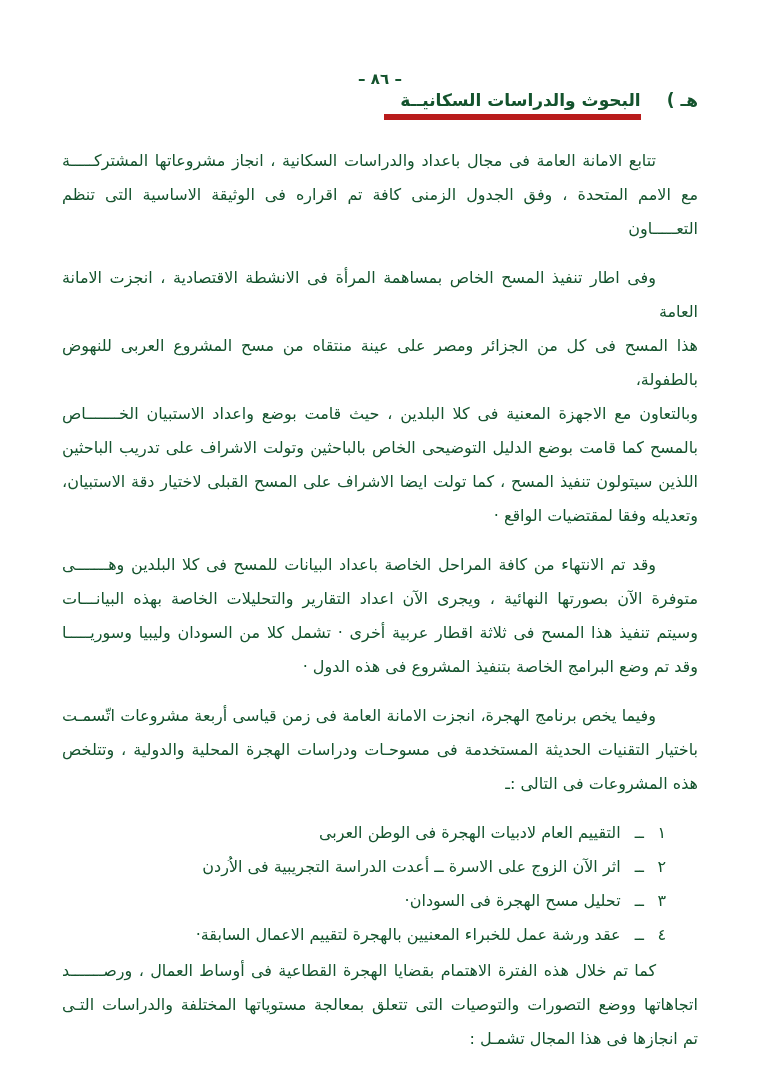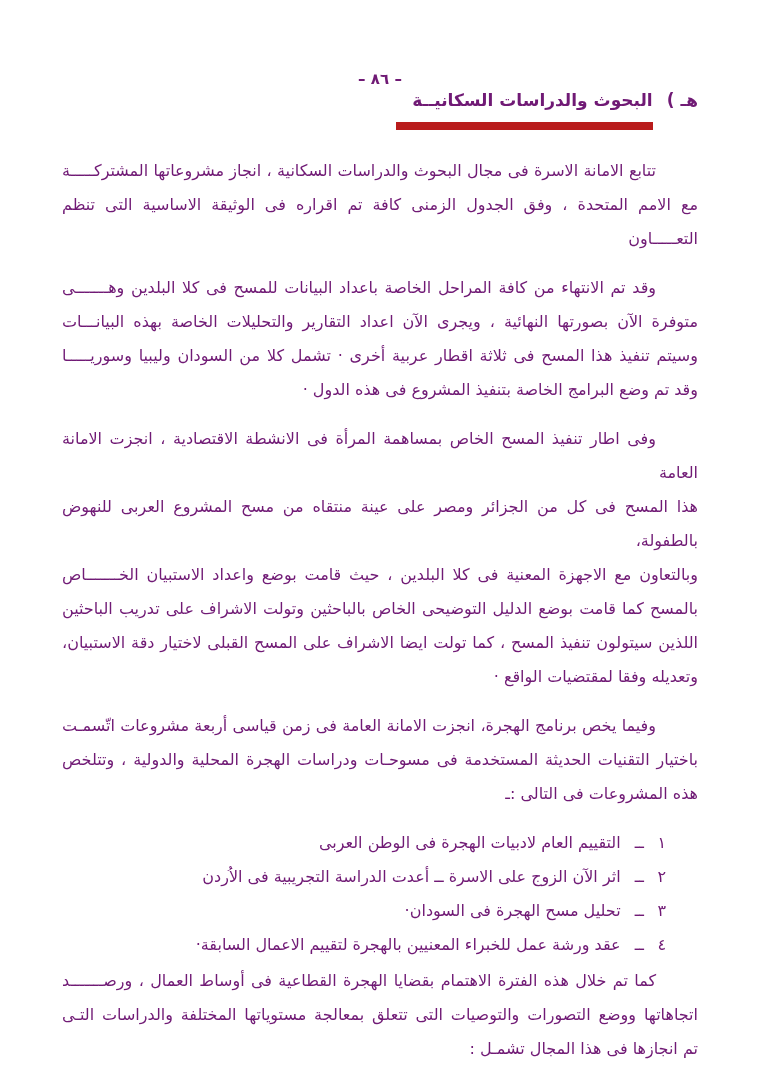--- a/index.html
+++ b/index.html
@@ -2,21 +2,21 @@
 <html lang="ar"><head>
 <meta charset="utf-8">
 <style>
   * { margin: 0; padding: 0; box-sizing: border-box; }
   html, body { background: #ffffff; }
   .doc {
     position: relative;
     width: 758px;
     height: 1078px;
     background: #ffffff;
-    color: #701a75;
+    color: #14532d;
     font-family: "DejaVu Sans", sans-serif;
     direction: rtl;
     padding: 0 60px 0 62px;
     overflow: hidden;
   }
   .pagenum {
     margin-top: 70px;
     text-align: center;
     font-size: 15px;
     letter-spacing: 2px;
@@ -25,24 +25,24 @@
   .head {
     margin-top: 2px;
     text-align: right;
     font-size: 17px;
     font-weight: bold;
     white-space: nowrap;
   }
   .head .prefix { display: inline-block; }
   .head .title {
     display: inline-block;
-    margin-right: 14px;
+    margin-right: 26px;
     padding-left: 16px;
-    padding-bottom: 12px;
-    border-bottom: 8px solid #b91c1c;
+    padding-bottom: 4px;
+    border-bottom: 6px solid #b91c1c;
   }
   .body { margin-top: 24px; font-size: 16px; }
   .para { margin-bottom: 15px; }
   .para.tight { margin-bottom: 15px; }
   .tline {
     line-height: 34px;
     white-space: normal;
   }
   .tline.fill { text-align: justify; text-align-last: justify; }
   .tline.first { text-indent: 42px; }
@@ -64,38 +64,38 @@
 
   <div class="pagenum">– ٨٦ –</div>
 
   <div class="head">
     <span class="prefix">هـ )</span><span class="title">البحوث والدراسات السكانيــة</span>
   </div>
 
   <div class="body">
 
     <div class="para">
-      <div class="tline first fill">تتابع الامانة الاسرة فى مجال البحوث والدراسات السكانية ، انجاز مشروعاتها المشتركـــــة</div>
+      <div class="tline first fill">تتابع الامانة العامة فى مجال باعداد والدراسات السكانية ، انجاز مشروعاتها المشتركـــــة</div>
       <div class="tline fill">مع الامم المتحدة ، وفق الجدول الزمنى كافة تم اقراره فى الوثيقة الاساسية التى تنظم التعـــــاون</div>
-    </div>
-
-    <div class="para">
-      <div class="tline first fill">وقد تم الانتهاء من كافة المراحل الخاصة باعداد البيانات للمسح فى كلا البلدين وهـــــــى</div>
-      <div class="tline fill">متوفرة الآن بصورتها النهائية ، ويجرى الآن اعداد التقارير والتحليلات الخاصة بهذه البيانـــات</div>
-      <div class="tline fill">وسيتم تنفيذ هذا المسح فى ثلاثة اقطار عربية أخرى · تشمل كلا من السودان وليبيا وسوريـــــا</div>
-      <div class="tline end">وقد تم وضع البرامج الخاصة بتنفيذ المشروع فى هذه الدول ·</div>
     </div>
 
     <div class="para">
       <div class="tline first fill">وفى اطار تنفيذ المسح الخاص بمساهمة المرأة فى الانشطة الاقتصادية ، انجزت الامانة العامة</div>
       <div class="tline fill">هذا المسح فى كل من الجزائر ومصر على عينة منتقاه من مسح المشروع العربى للنهوض بالطفولة،</div>
       <div class="tline fill">وبالتعاون مع الاجهزة المعنية فى كلا البلدين ، حيث قامت بوضع واعداد الاستبيان الخـــــــاص</div>
       <div class="tline fill">بالمسح كما قامت بوضع الدليل التوضيحى الخاص بالباحثين وتولت الاشراف على تدريب الباحثين</div>
       <div class="tline fill">اللذين سيتولون تنفيذ المسح ، كما تولت ايضا الاشراف على المسح القبلى لاختيار دقة الاستبيان،</div>
       <div class="tline end">وتعديله وفقا لمقتضيات الواقع ·</div>
+    </div>
+
+    <div class="para">
+      <div class="tline first fill">وقد تم الانتهاء من كافة المراحل الخاصة باعداد البيانات للمسح فى كلا البلدين وهـــــــى</div>
+      <div class="tline fill">متوفرة الآن بصورتها النهائية ، ويجرى الآن اعداد التقارير والتحليلات الخاصة بهذه البيانـــات</div>
+      <div class="tline fill">وسيتم تنفيذ هذا المسح فى ثلاثة اقطار عربية أخرى · تشمل كلا من السودان وليبيا وسوريـــــا</div>
+      <div class="tline end">وقد تم وضع البرامج الخاصة بتنفيذ المشروع فى هذه الدول ·</div>
     </div>
 
     <div class="para tight">
       <div class="tline first fill">وفيما يخص برنامج الهجرة، انجزت الامانة العامة فى زمن قياسى أربعة مشروعات اتّسمـت</div>
       <div class="tline fill">باختيار التقنيات الحديثة المستخدمة فى مسوحـات ودراسات الهجرة المحلية والدولية ، وتتلخص</div>
       <div class="tline end">هذه المشروعات فى التالى :ـ</div>
     </div>
 
     <div class="numlist">
       <div class="li">

